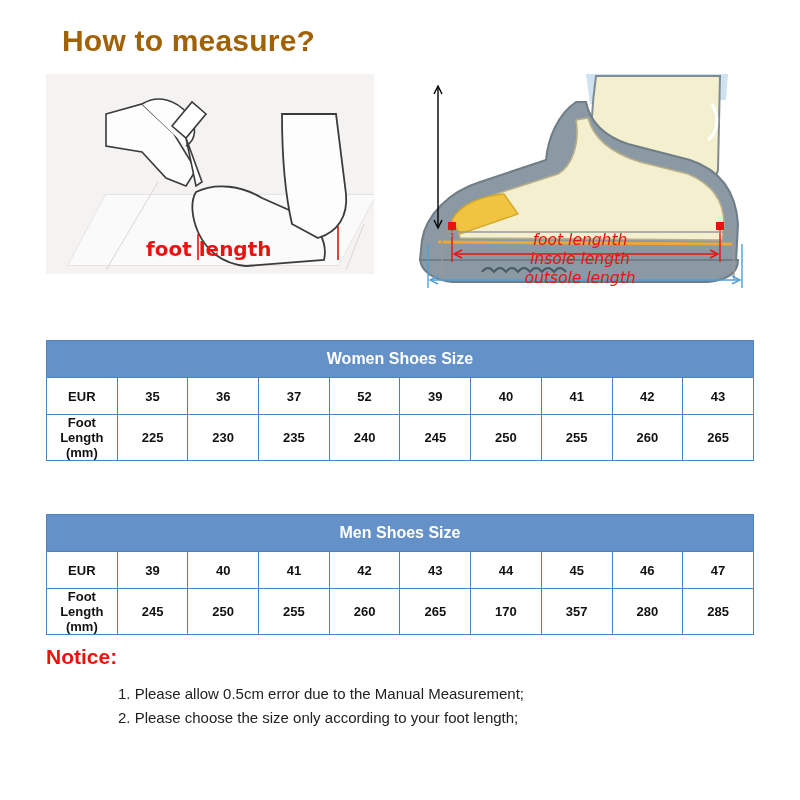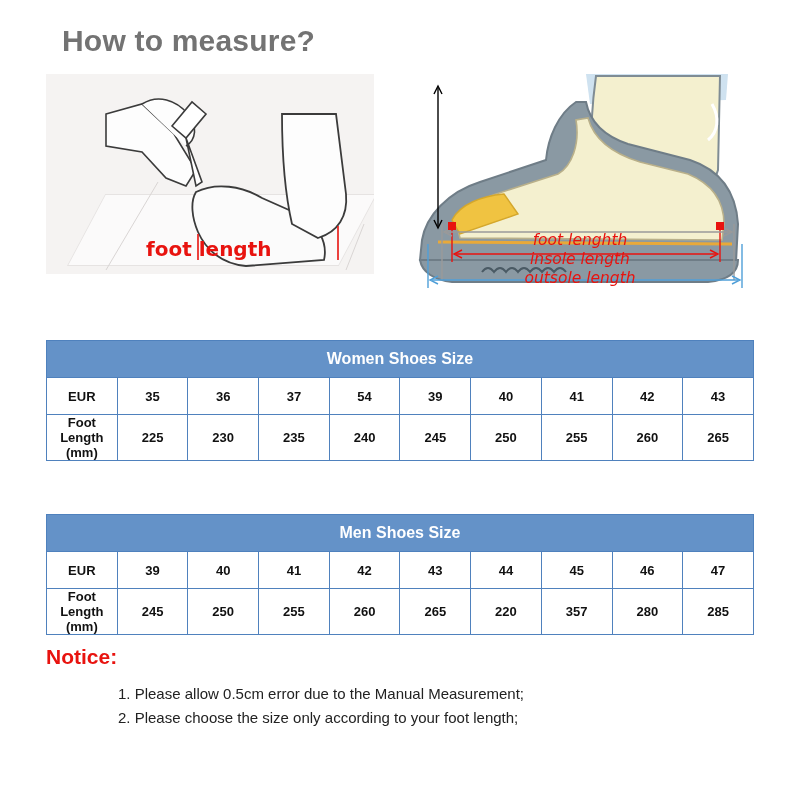--- a/index.html
+++ b/index.html
@@ -21,21 +21,21 @@
     box-sizing: border-box;
   }
 
   
   .heading {
     position: absolute;
     left: 62px;
     top: 24px;
     font-size: 30px;
     font-weight: bold;
-    color: #737373;
+    color: #a16207;
     letter-spacing: 0.2px;
   }
 
   
   .illus {
     position: absolute;
     left: 46px;
     top: 74px;
     width: 708px;
     height: 235px;
@@ -267,21 +267,21 @@
   <table class="tbl women">
     <tbody>
         <tr class="title-row">
       <th colspan="10">Women Shoes Size</th>
     </tr>
     <tr class="body-row">
       <td class="row-head">EUR</td>
       <td>35</td>
       <td>36</td>
       <td>37</td>
-      <td>54</td>
+      <td>52</td>
       <td>39</td>
       <td>40</td>
       <td>41</td>
       <td>42</td>
       <td>43</td>
     </tr>
     <tr class="body-row">
       <td class="row-head">
         <span>Foot Length</span>
         <span class="sub">(mm)</span>
@@ -319,21 +319,21 @@
     <tr class="body-row">
       <td class="row-head">
         <span>Foot Length</span>
         <span class="sub">(mm)</span>
       </td>
       <td>245</td>
       <td>250</td>
       <td>255</td>
       <td>260</td>
       <td>265</td>
-      <td>220</td>
+      <td>170</td>
       <td>357</td>
       <td>280</td>
       <td>285</td>
     </tr>
   </tbody>
     </table>
 
   <div class="notice-title">Notice:</div>
   <div class="notice-list">
     <div>1. Please allow 0.5cm error due to the Manual Measurement;</div>

